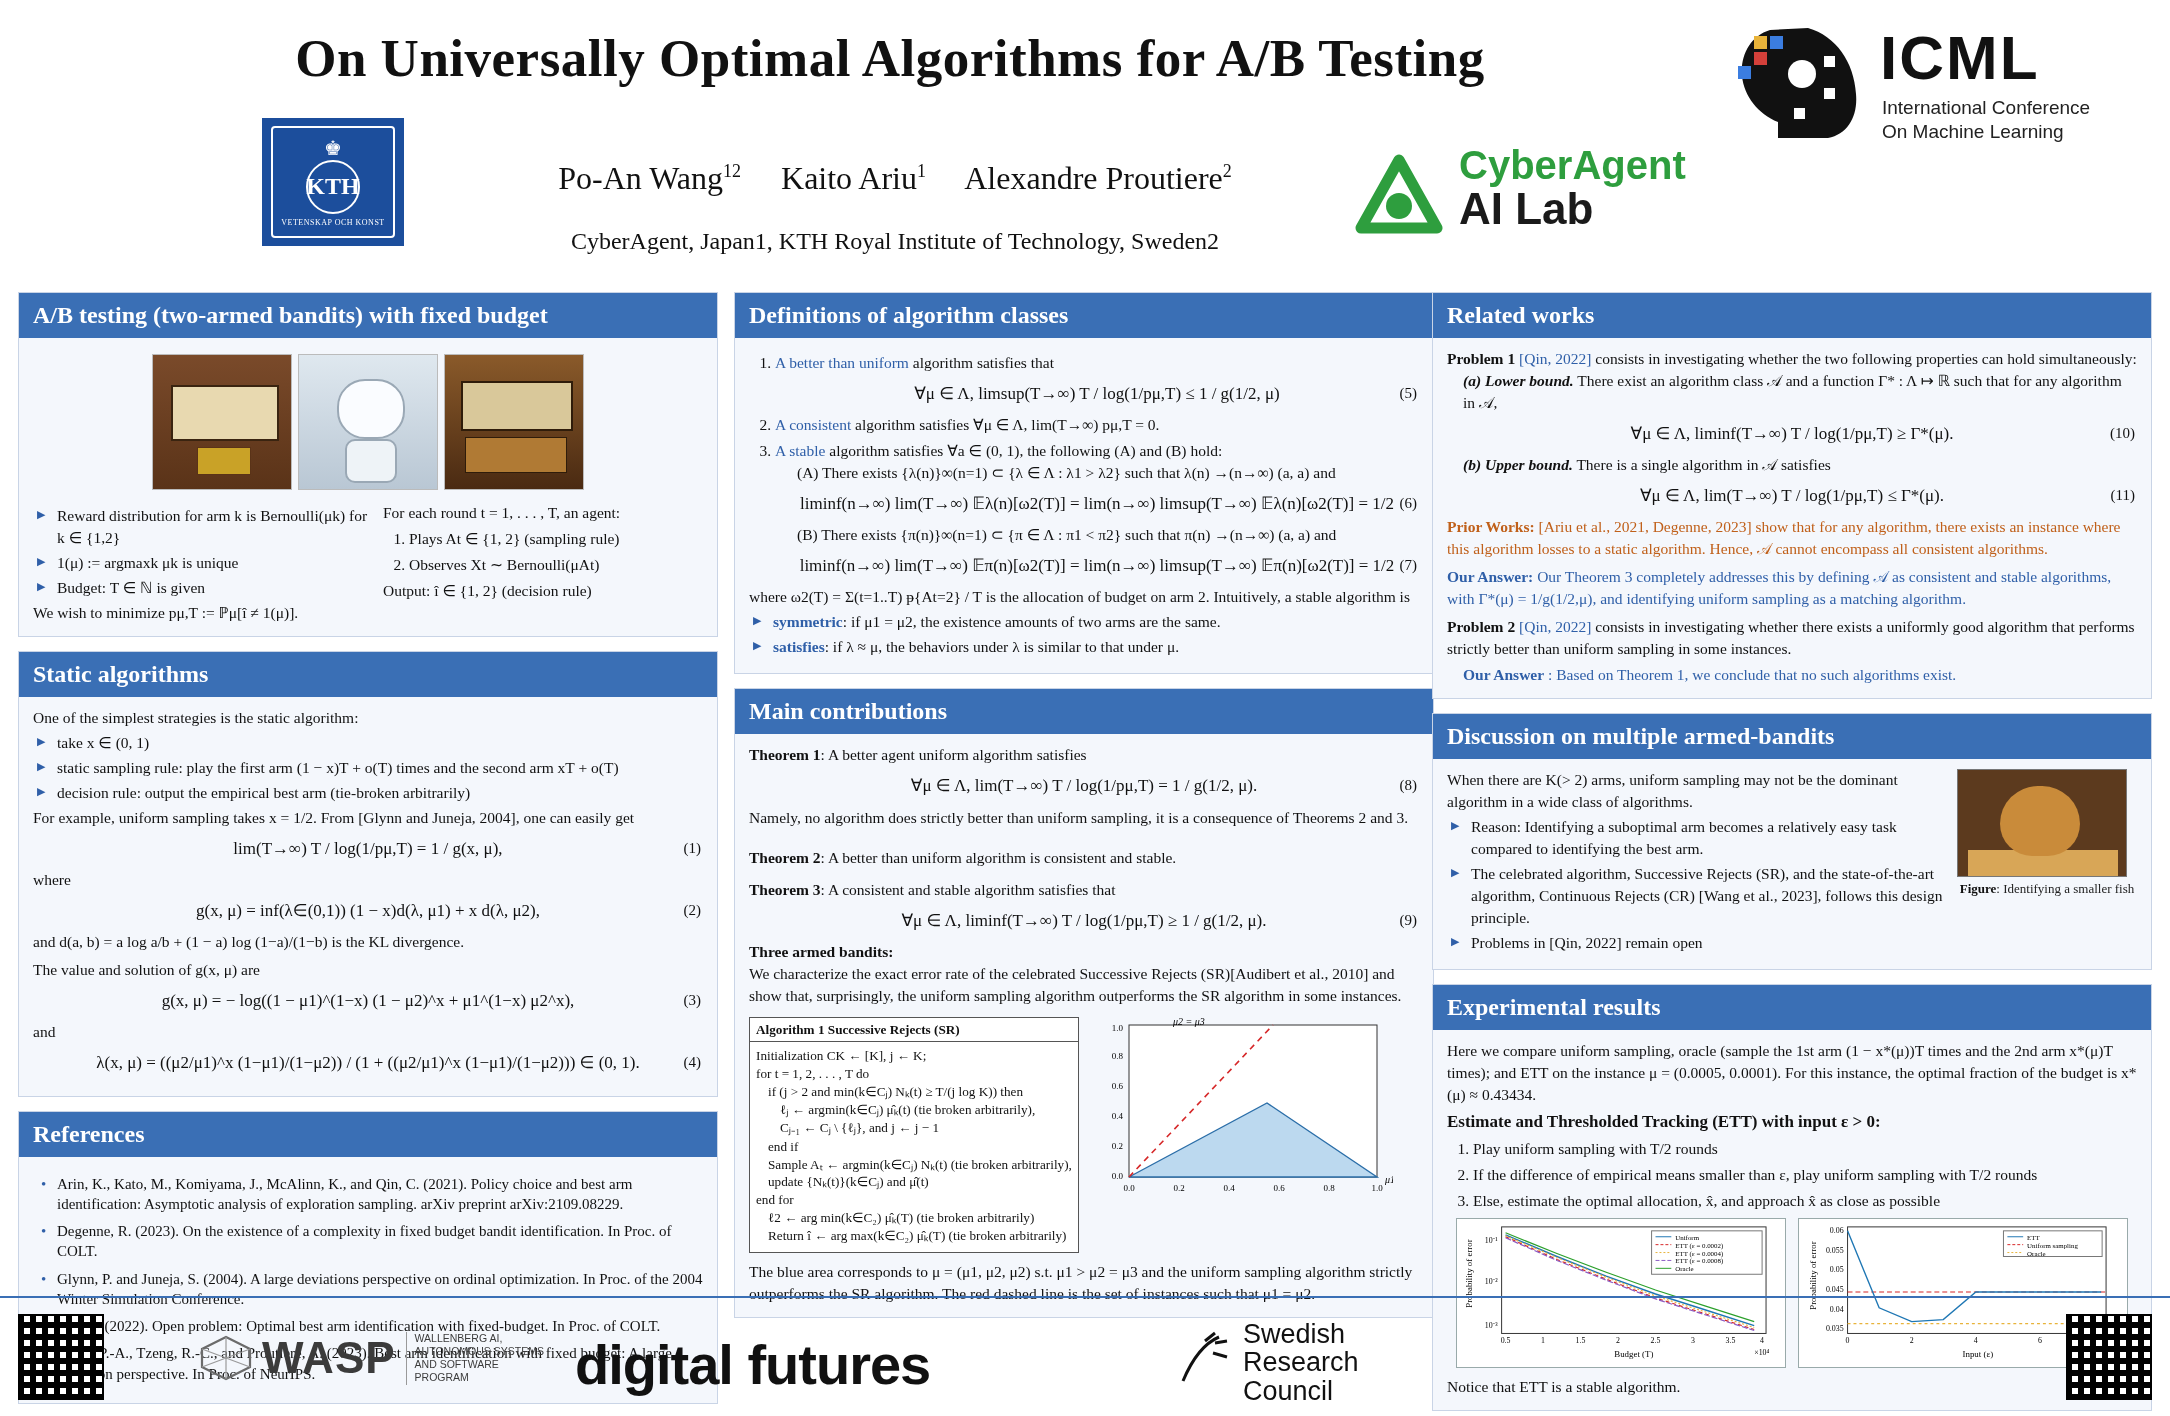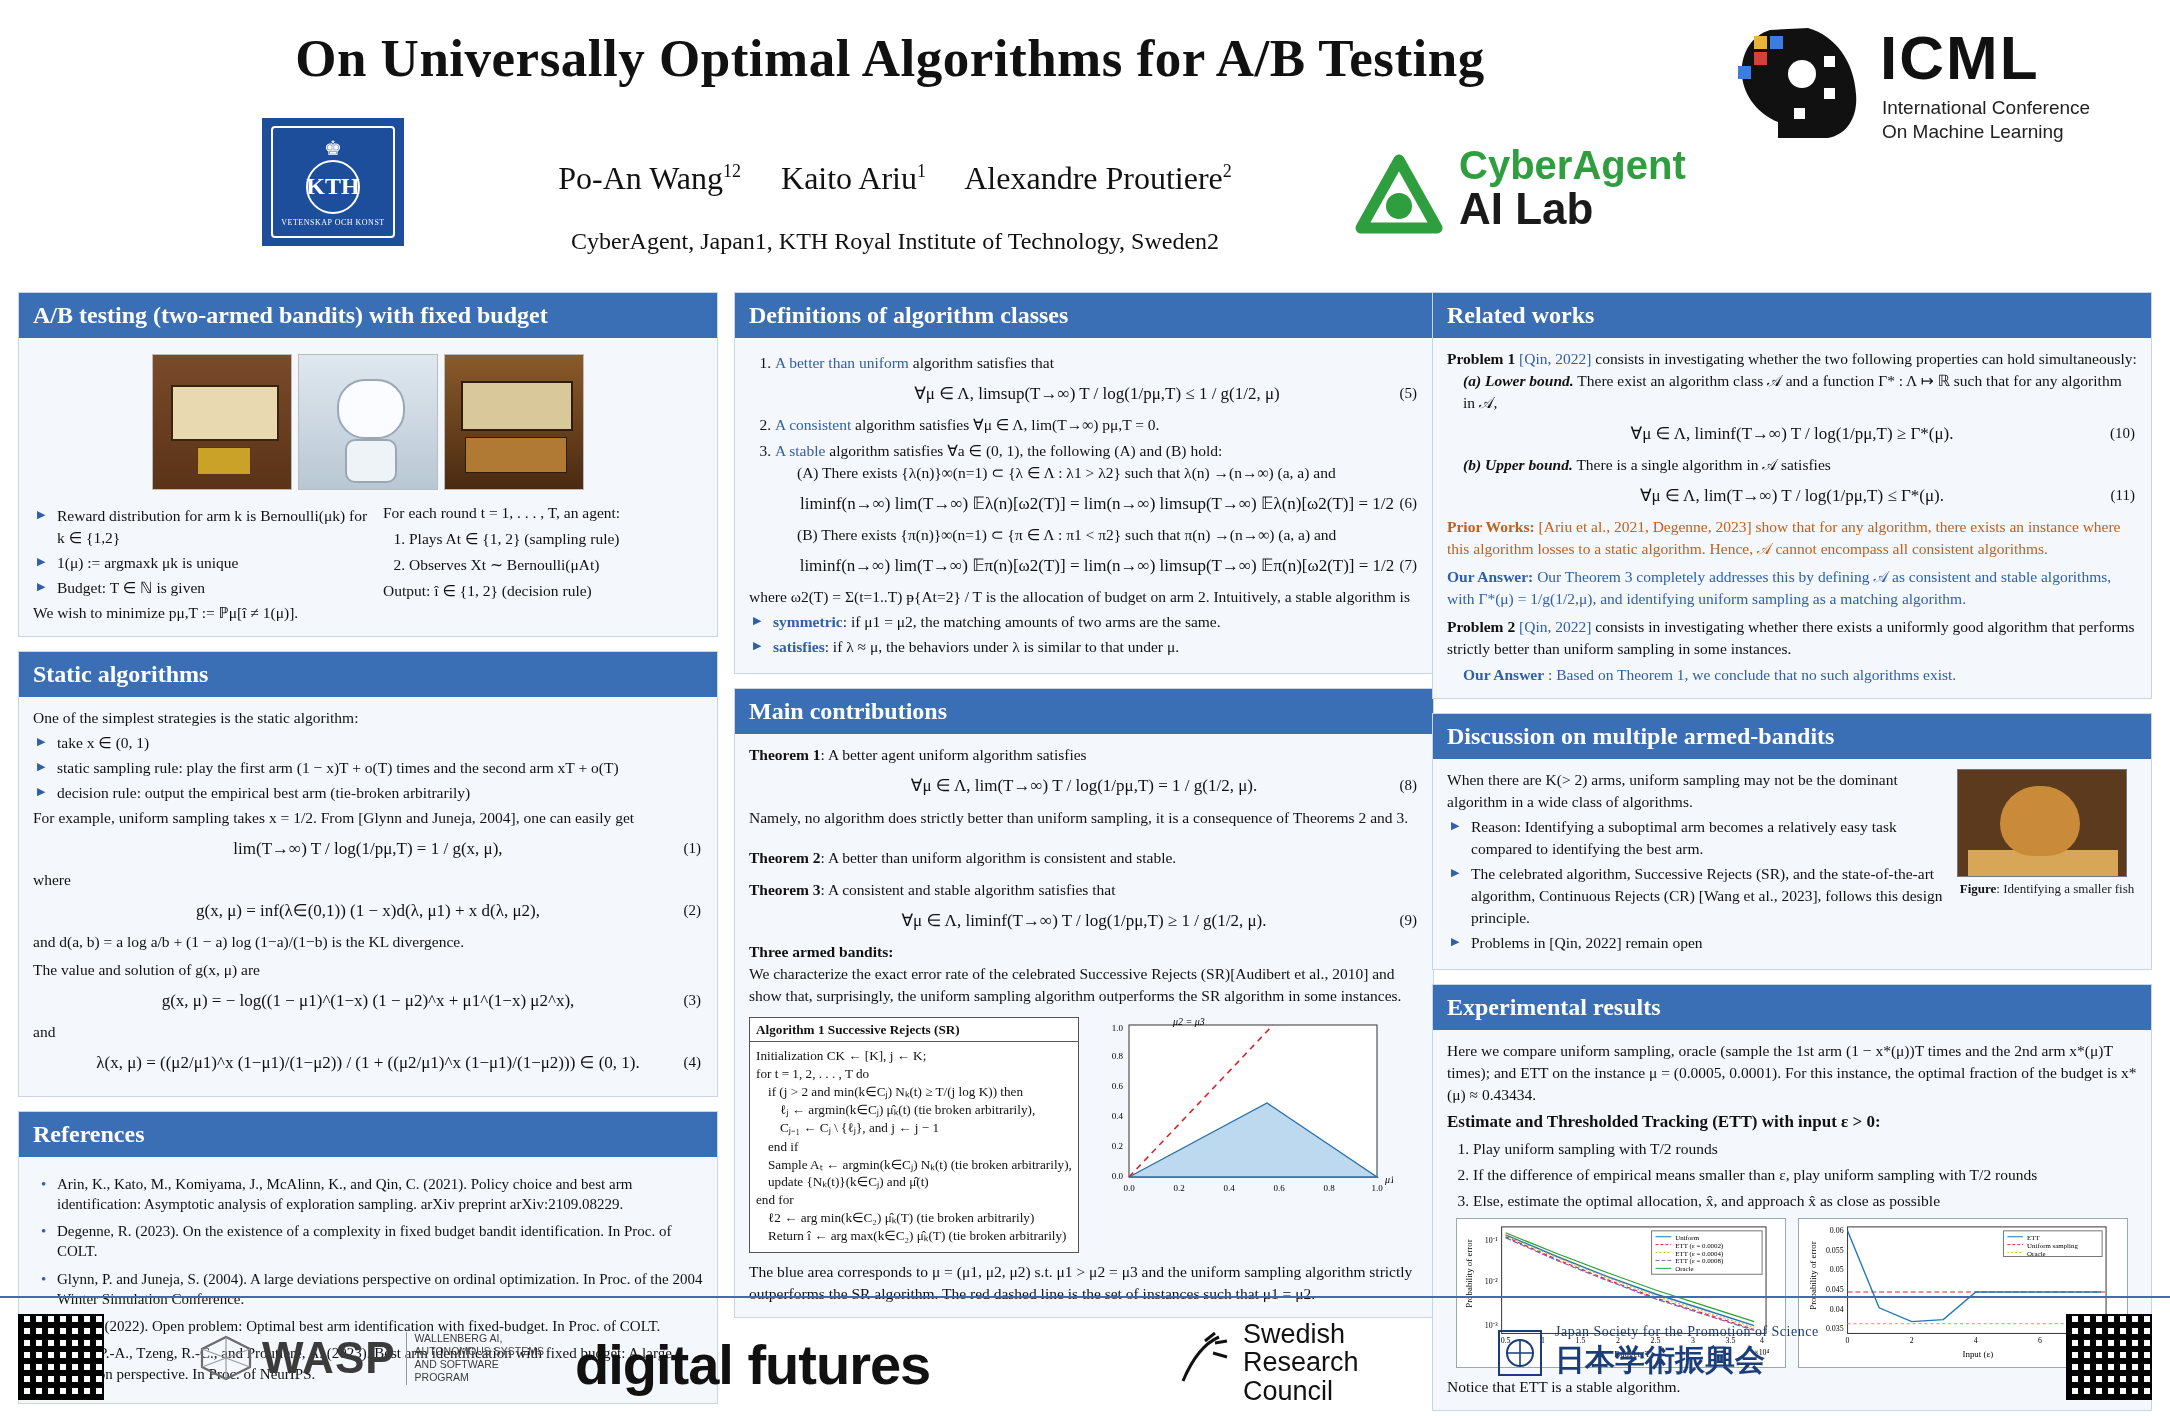--- a/index.html
+++ b/index.html
@@ -296,21 +296,21 @@
               <div style="margin-left:22px;">(B) There exists {π(n)}∞(n=1) ⊂ {π ∈ Λ : π1 &lt; π2} such that π(n) →(n→∞) (a, a) and</div>
               <div class="eq">
                 <span>liminf(n→∞) lim(T→∞) 𝔼π(n)[ω2(T)] = lim(n→∞) limsup(T→∞) 𝔼π(n)[ω2(T)] = 1/2</span>
                 <span class="eqno">(7)</span>
               </div>
             </li>
           </ol>
           <div>where ω2(T) = Σ(t=1..T) ᵽ{At=2} / T is the allocation of budget on arm 2. Intuitively, a stable algorithm is</div>
           <ul class="arrow">
             <li>
-              <span class="bluebold">symmetric</span><span>: if μ1 = μ2, the matching amounts of two arms are the same.</span>
+              <span class="bluebold">symmetric</span><span>: if μ1 = μ2, the existence amounts of two arms are the same.</span>
             </li>
             <li>
               <span class="bluebold">satisfies</span><span>: if λ ≈ μ, the behaviors under λ is similar to that under μ.</span>
             </li>
           </ul>
         </div>
       </div>
 
       <div class="box">
         <div class="box-title">Main contributions</div>
@@ -554,28 +554,17 @@
     <div class="digital" style="position:absolute; left:575px; top:34px;">digital futures</div>
 
     <div style="position:absolute; left:1175px; top:22px; display:flex; align-items:center; gap:10px;">
       <svg width="58" height="64" viewBox="0 0 58 64">
         <path d="M8 50 C18 26 30 12 44 6" stroke="#111" stroke-width="3" fill="none"></path>
         <path d="M30 10 L40 2 M40 12 L52 10 M38 22 L52 26" stroke="#111" stroke-width="3" fill="none"></path>
       </svg>
       <div class="swed">Swedish<br>Research<br>Council</div>
     </div>
 
-    <div style="position:absolute; left:1495px; top:26px; display:flex; align-items:center; gap:10px;">
-      <svg width="50" height="56" viewBox="0 0 50 56">
-        <rect x="4" y="6" width="42" height="44" fill="none" stroke="#1b3d7a" stroke-width="2"></rect>
-        <circle cx="25" cy="28" r="13" fill="none" stroke="#1b3d7a" stroke-width="2"></circle>
-        <path d="M25 15 L25 41 M12 28 L38 28" stroke="#1b3d7a" stroke-width="1.6"></path>
-      </svg>
-      <div>
-        <div class="jsps-en">Japan Society for the Promotion of Science</div>
-        <div class="jsps-jp">日本学術振興会</div>
-      </div>
-    </div>
 
     <div style="position:absolute; right:18px; top:16px;" class="qr"></div>
   </div>
 
 </div>
 
 </body></html>

